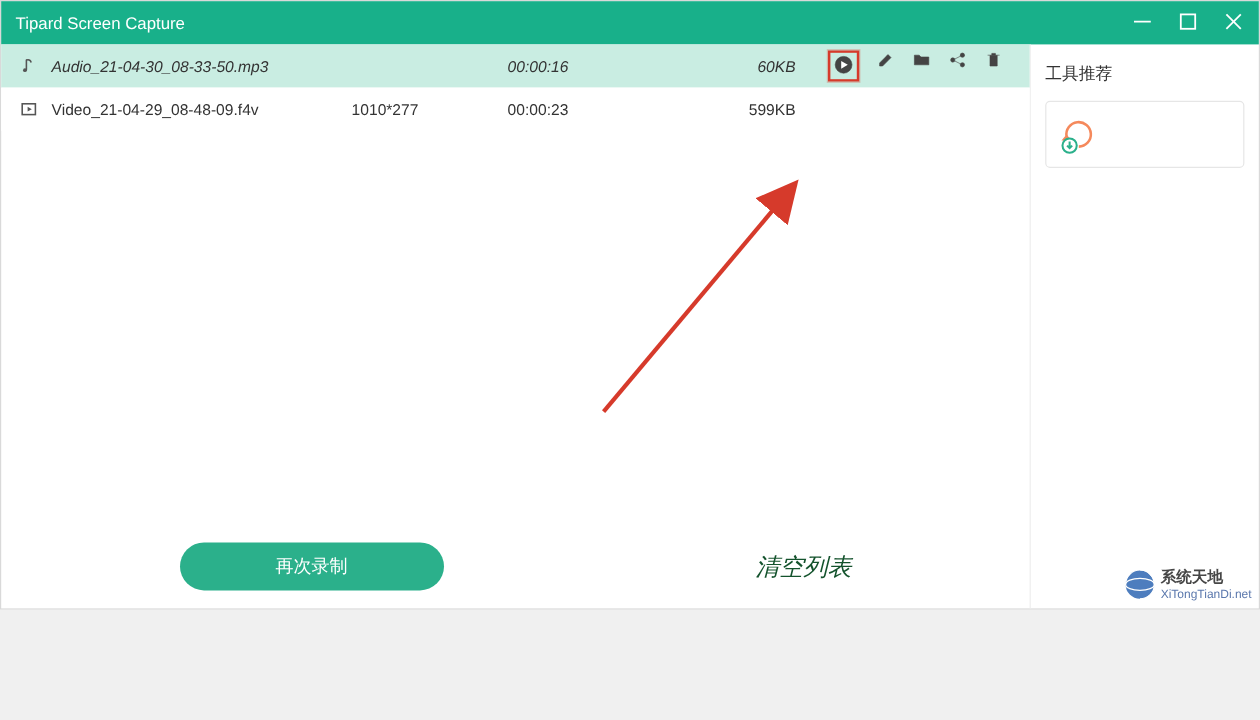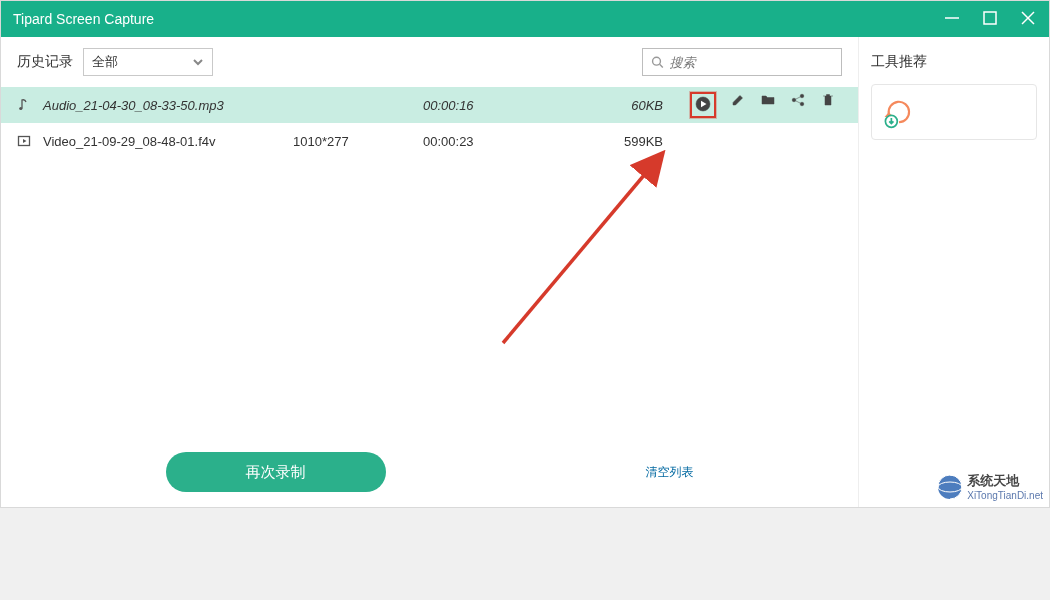--- a/index.html
+++ b/index.html
@@ -106,21 +106,21 @@
   }
   .record-btn {
     width: 220px; height: 40px;
     border: none;
     border-radius: 20px;
     background: #2bb08b;
     color: #fff;
     font-size: 15px;
     cursor: pointer;
   }
-  .clear-list { font-size: 12px; color: #0369a1; cursor: pointer; }
+  .clear-list { font-size: 20px; color: #14532d; cursor: pointer; font-style: italic; }
   .sidebar {
     width: 190px;
     padding: 16px 12px;
     display: flex; flex-direction: column; gap: 13px;
   }
   .sidebar-title { font-size: 14px; color: #333; }
   .rec-card {
     border: 1px solid #e6e6e6;
     border-radius: 4px;
     padding: 10px;
@@ -159,37 +159,20 @@
       <span><svg viewBox="0 0 18 18">
             <line x1="3" y1="3" x2="15" y2="15"></line>
             <line x1="15" y1="3" x2="3" y2="15"></line>
           </svg></span>
     </div>
   </div>
 
   <div class="body">
     <div class="main">
 
-      <div class="toolbar">
-        <span class="label-history">历史记录</span>
-        <div class="dropdown">
-          <span>全部</span>
-          <svg viewBox="0 0 12 12">
-              <polyline points="2,4 6,8 10,4"></polyline>
-            </svg>
-        </div>
-        <span class="toolbar-spacer"></span>
-        <div class="searchbox">
-          <svg viewBox="0 0 16 16">
-              <circle cx="7" cy="7" r="5"></circle>
-              <line x1="11" y1="11" x2="15" y2="15"></line>
-            </svg>
-          <input type="text" placeholder="搜索" style="">
-        </div>
-      </div>
 
       <div class="list">
 
         <div class="row selected">
           <span class="cell-icon">
             <svg viewBox="0 0 14 14">
                 <path d="M5 2 L5 10" stroke-linecap="round"></path>
                 <circle cx="3.8" cy="10.5" r="1.6" fill="#555" stroke="none"></circle>
                 <path d="M5 2 Q8 1 9 4"></path>
               </svg>
@@ -231,21 +214,21 @@
           </span>
         </div>
 
         <div class="row alt">
           <span class="cell-icon">
             <svg viewBox="0 0 14 14">
                 <rect x="1.5" y="2.5" width="11" height="9"></rect>
                 <polygon points="6,5 6,9 9.5,7" fill="#555" stroke="none"></polygon>
               </svg>
           </span>
-          <span class="cell-name">Video_21-09-29_08-48-01.f4v</span>
+          <span class="cell-name">Video_21-04-29_08-48-09.f4v</span>
           <span class="cell-res">1010*277</span>
           <span class="cell-dur">00:00:23</span>
           <span class="cell-size">599KB</span>
           <span class="cell-actions"></span>
         </div>
       </div>
 
       <svg class="red-arrow" style="left:492px; top:86px;" width="220" height="230" viewBox="0 0 220 230">
         <defs>
           <marker id="ah" markerWidth="10" markerHeight="10" refX="8" refY="5" orient="auto">

